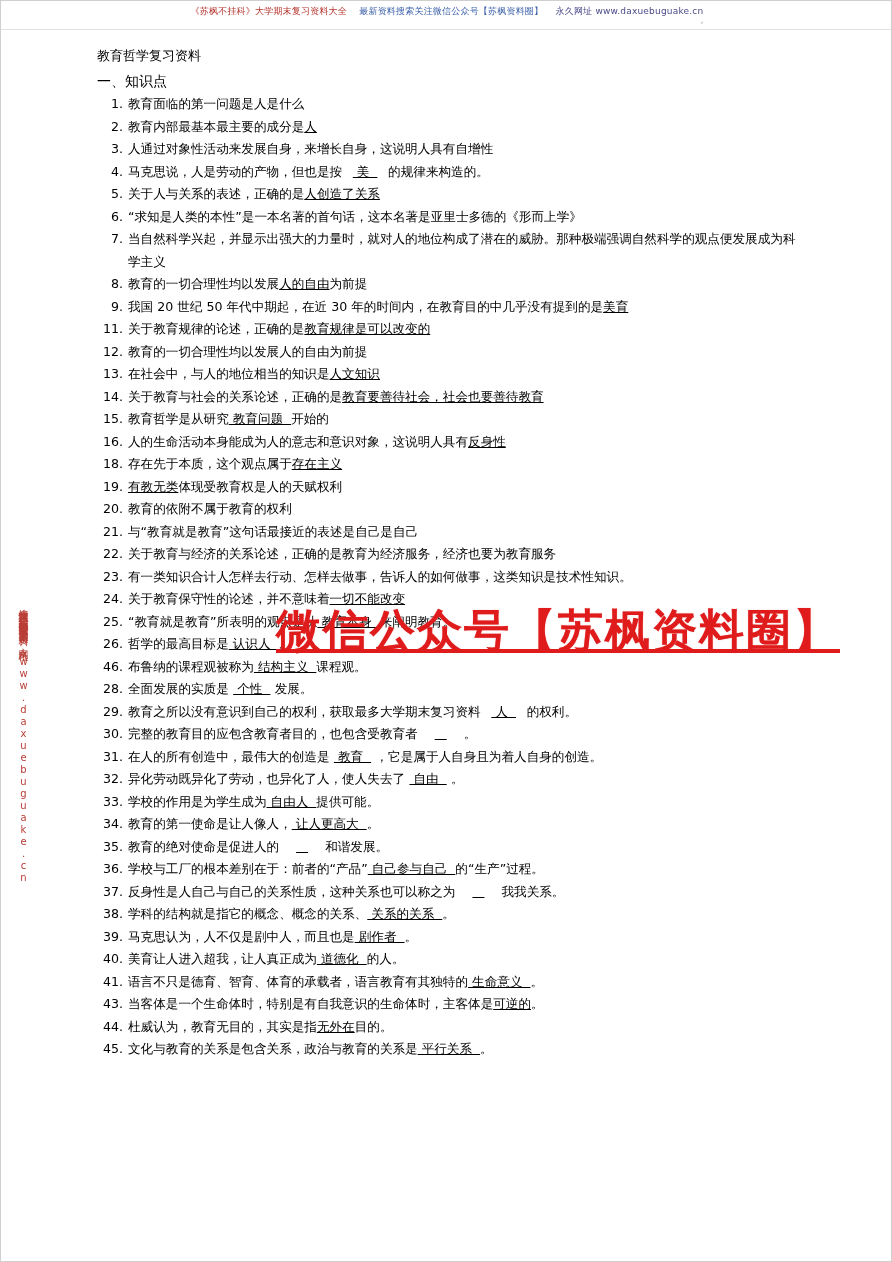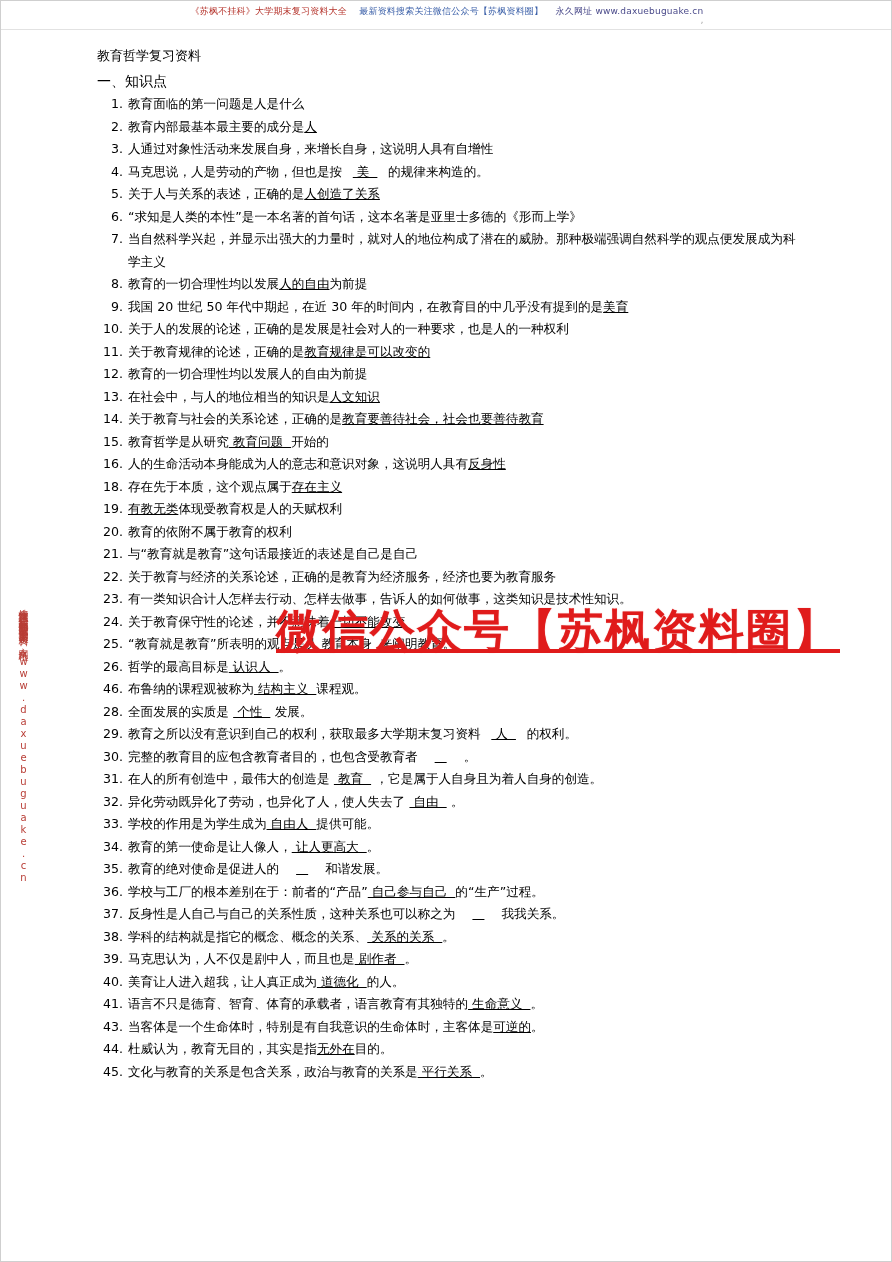--- a/index.html
+++ b/index.html
@@ -188,24 +188,20 @@
         </div>
         <div class="item">
           <div class="num">8.</div>
           <div class="txt"><span>教育的一切合理性均以发展</span><span class="u">人的自由</span><span>为前提</span></div>
         </div>
         <div class="item">
           <div class="num">9.</div>
           <div class="txt"><span>我国 20 世纪 50 年代中期起，在近 30 年的时间内，在教育目的中几乎没有提到的是</span><span class="u">美育</span></div>
         </div>
         <div class="item">
-          <div class="num">10.</div>
-          <div class="txt"><span>关于人的发展的论述，正确的是发展是社会对人的一种要求，也是人的一种权利</span></div>
-        </div>
-        <div class="item">
           <div class="num">11.</div>
           <div class="txt"><span>关于教育规律的论述，正确的是</span><span class="u">教育规律是可以改变的</span></div>
         </div>
         <div class="item">
           <div class="num">12.</div>
           <div class="txt"><span>教育的一切合理性均以发展人的自由为前提</span></div>
         </div>
         <div class="item">
           <div class="num">13.</div>
           <div class="txt"><span>在社会中，与人的地位相当的知识是</span><span class="u">人文知识</span></div>

